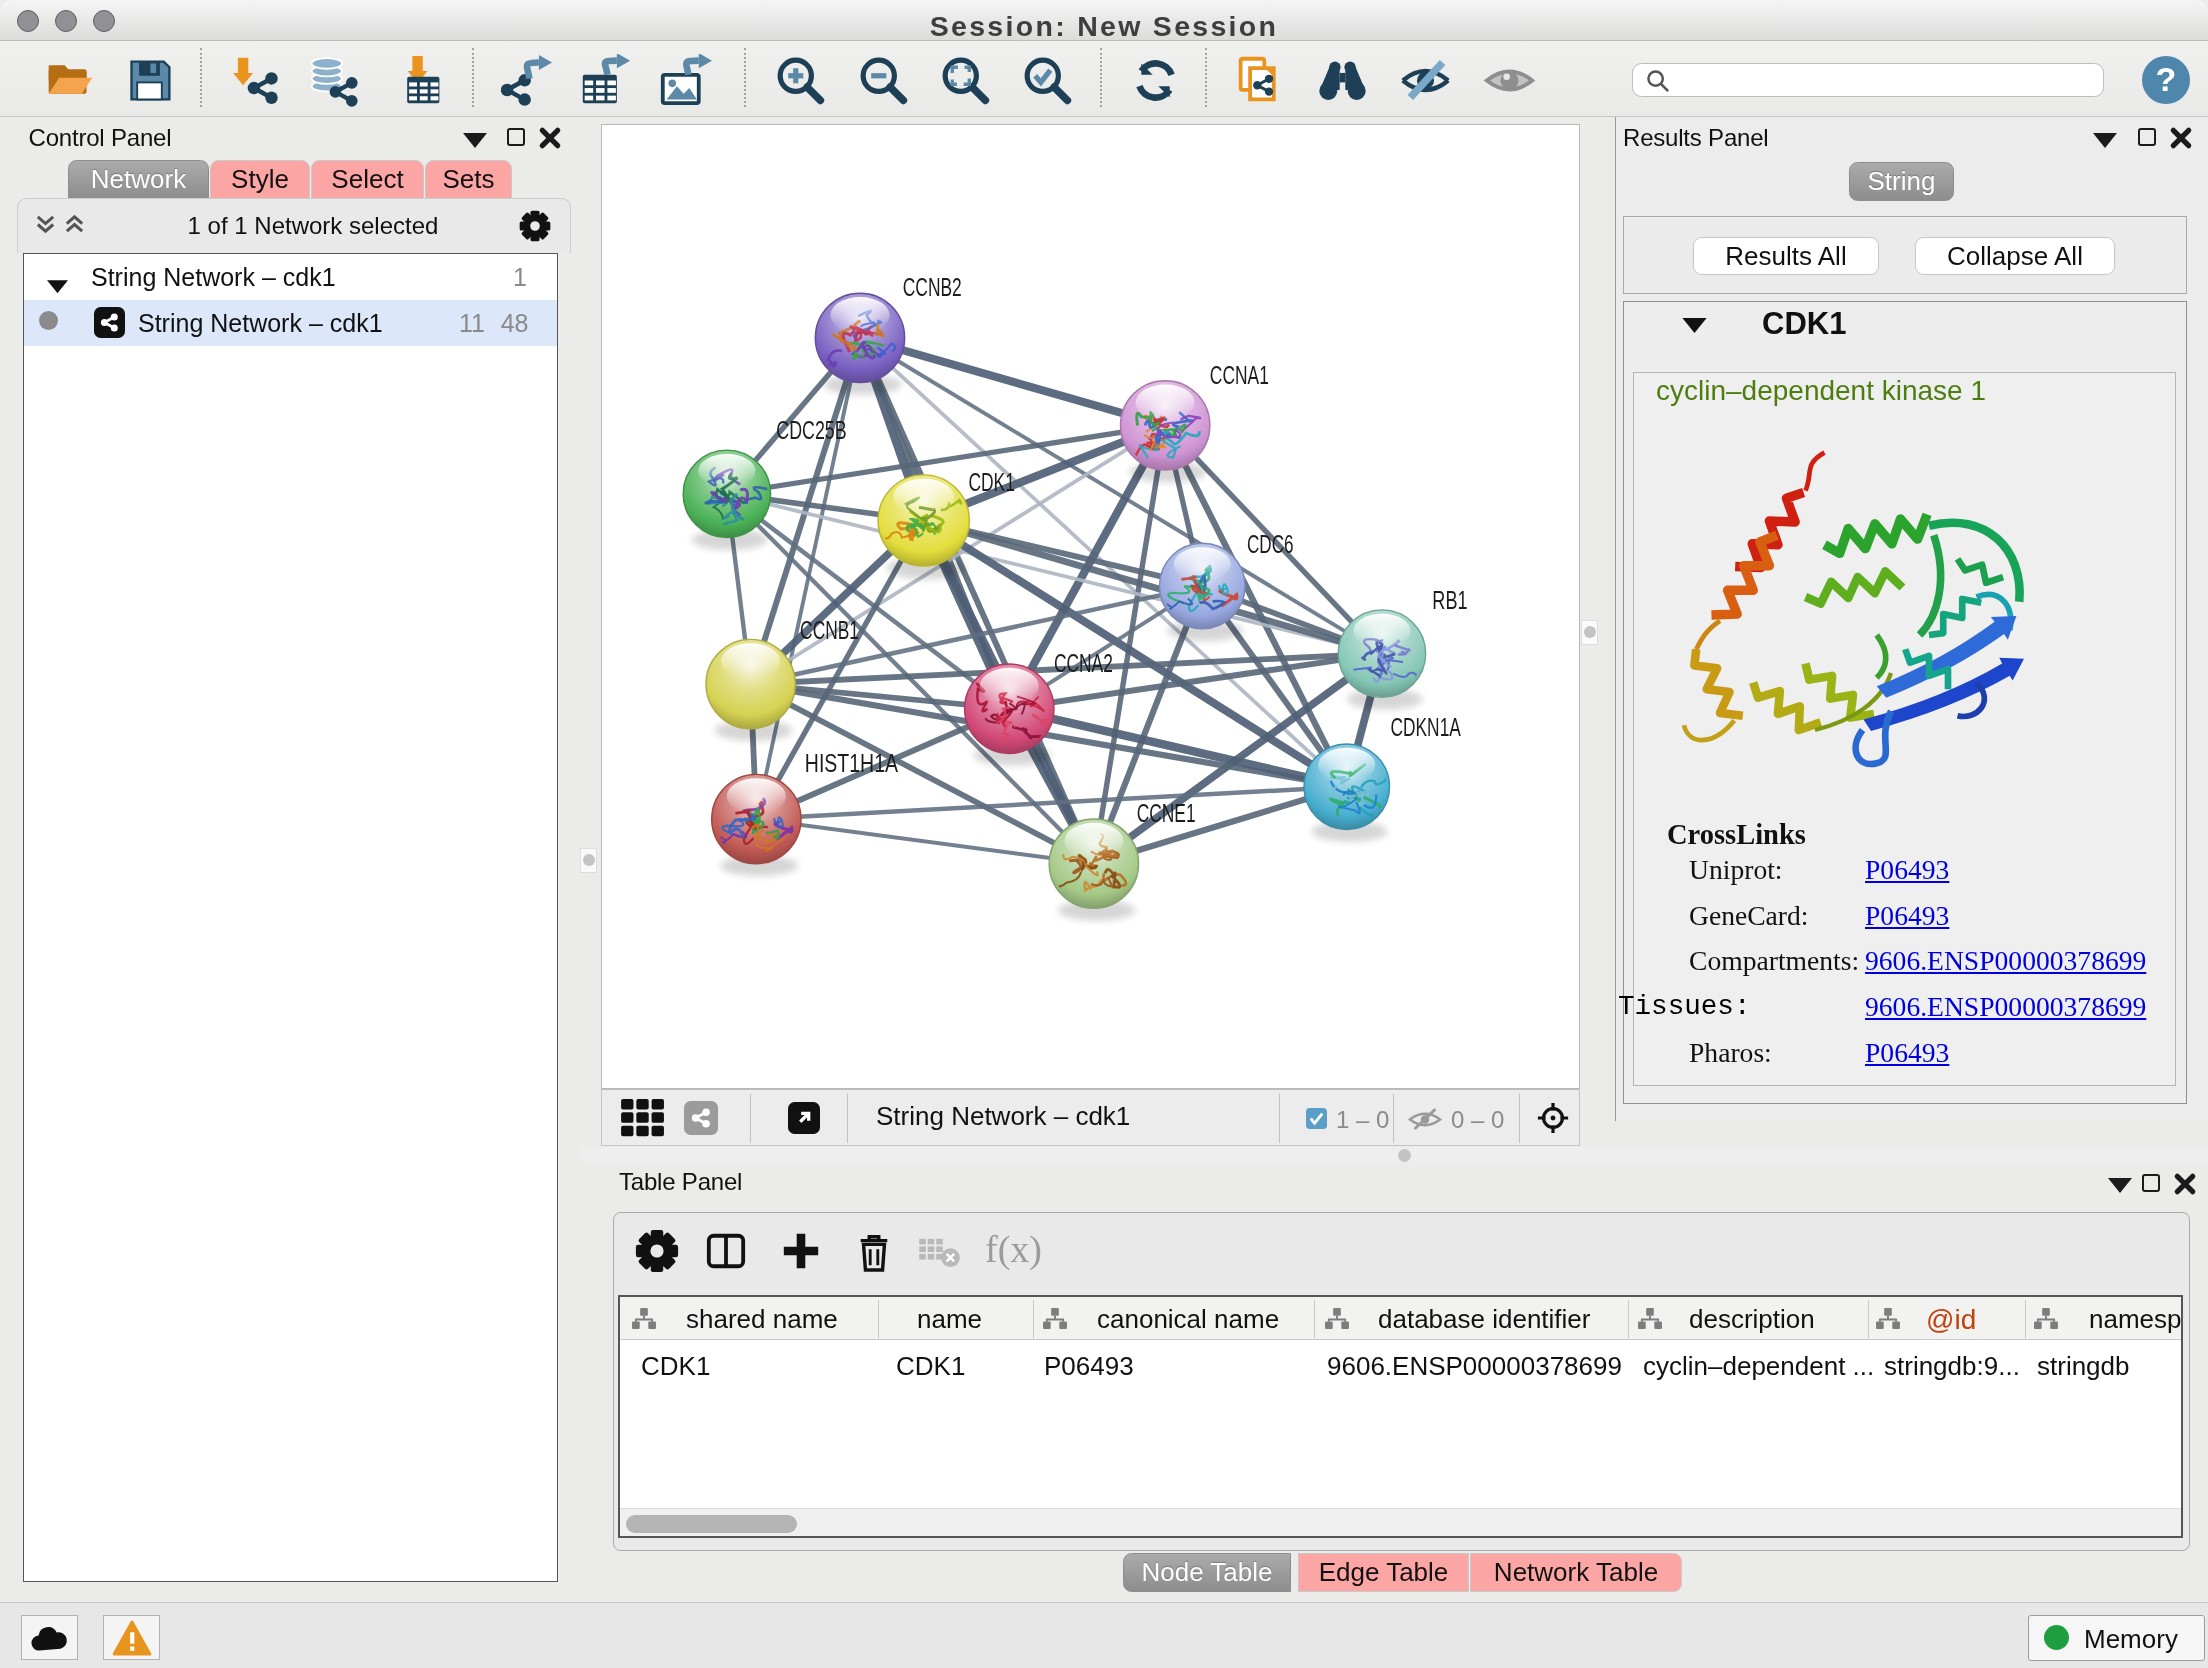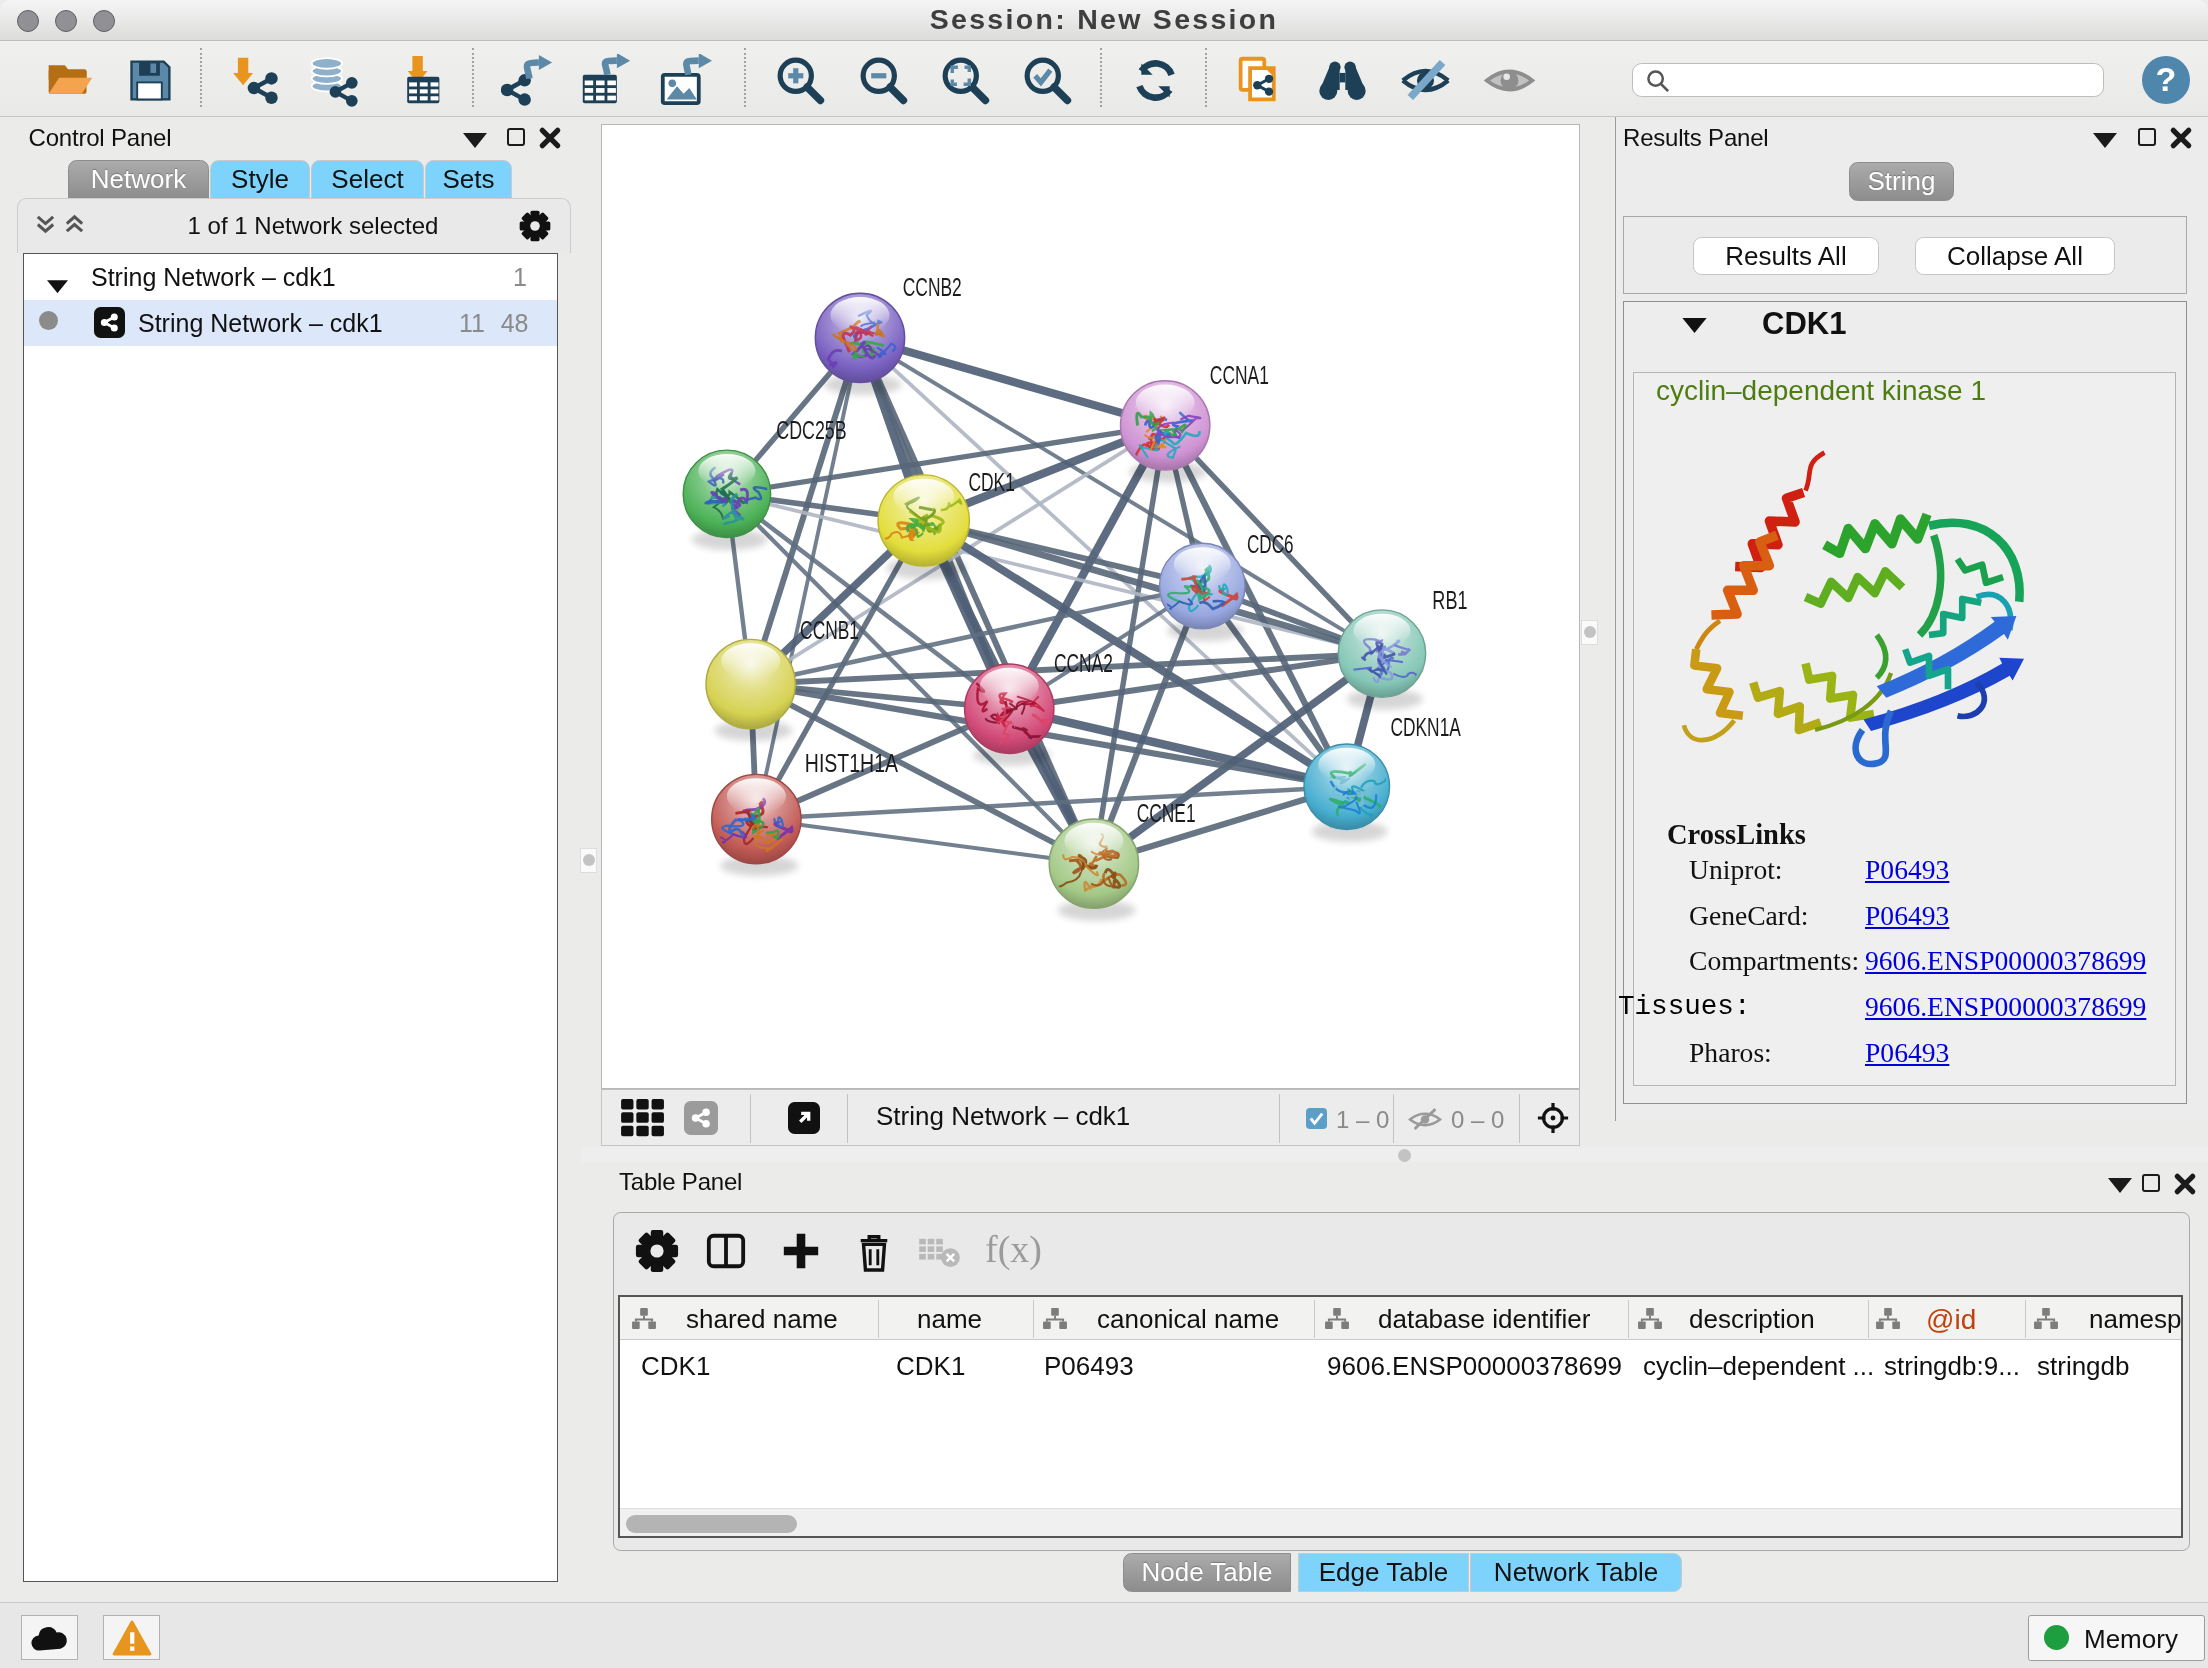--- a/index.html
+++ b/index.html
@@ -1,28 +1,28 @@
 <!DOCTYPE html>
 <html style="font-size:15px"><head><meta charset="utf-8"><style>
 *{margin:0;padding:0;box-sizing:border-box}
 html,body{width:2208px;height:1668px;overflow:hidden;background:#ebebea;
  font-family:"Liberation Sans",sans-serif;-webkit-font-smoothing:antialiased}
 .abs{position:absolute}
 .panel-title{font-size:24px;color:#111;letter-spacing:-0.2px}
-.tab{position:absolute;height:39px;border:1px solid #c9c9c9;background:#7dd3fc;color:#111;
+.tab{position:absolute;height:39px;border:1px solid #c9c9c9;background:#fca5a5;color:#111;
  font-size:26px;text-align:center;line-height:37px}
 .tab.sel{background:linear-gradient(#ababab,#8d8d8d);color:#fff;border-color:#8d8d8d;
  text-shadow:0 -1px 1px rgba(0,0,0,.25)}
 .gtext{color:#8a8a8a}
 </style></head><body>
 <div class="abs" style="left:0;top:0;width:2208px;height:41px;background:linear-gradient(#f5f5f5,#dcdcdb);border-bottom:1.4px solid #bdbcbc;border-radius:11.4px 11.4px 0 0">
     <div class="abs" style="left:17px;top:9.5px;width:22px;height:22px;border-radius:50%;background:#909095;border:1.4px solid #5e5e63"></div>
     <div class="abs" style="left:55px;top:9.5px;width:22px;height:22px;border-radius:50%;background:#909095;border:1.4px solid #5e5e63"></div>
     <div class="abs" style="left:93px;top:9.5px;width:22px;height:22px;border-radius:50%;background:#909095;border:1.4px solid #5e5e63"></div>
-    <div style="text-align:center;font-size:28.5px;color:#3e3e3e;padding-top:3px;font-weight:bold;letter-spacing:2.3px">Session: New Session</div>
+    <div style="text-align:center;font-size:28.5px;color:#3e3e3e;padding-top:10px;font-weight:bold;letter-spacing:2.3px">Session: New Session</div>
   </div>
 <div class="abs" style="left:0;top:41px;width:2208px;height:76px;background:linear-gradient(#f0f0ef,#e9e9e8);border-bottom:1.4px solid #c6c6c6">
     <div style="position:absolute;left:43px;top:13.3px;width:53px;height:53px"><svg width="53" height="53" viewBox="0 0 56 56" style="">
         <path d="M6 12 h17 l5 6 h18 v9 H6 z" fill="#b46e14"></path>
         <rect x="6" y="16" width="40" height="26" rx="2" fill="#b46e14"></rect>
         <path d="M6 42 L17 25 H52 L41 42 Z" fill="#f3a44d"></path>
       </svg></div>
     <div style="position:absolute;left:123px;top:13.3px;width:53px;height:53px"><svg width="53" height="53" viewBox="0 0 56 56" style="">
         <path d="M9 8 h34 l6 6 v34 H9 z" fill="#5d89a8" stroke="#1d4056" stroke-width="2.5"></path>
         <rect x="17" y="8" width="22" height="15" fill="#1d4056"></rect>

